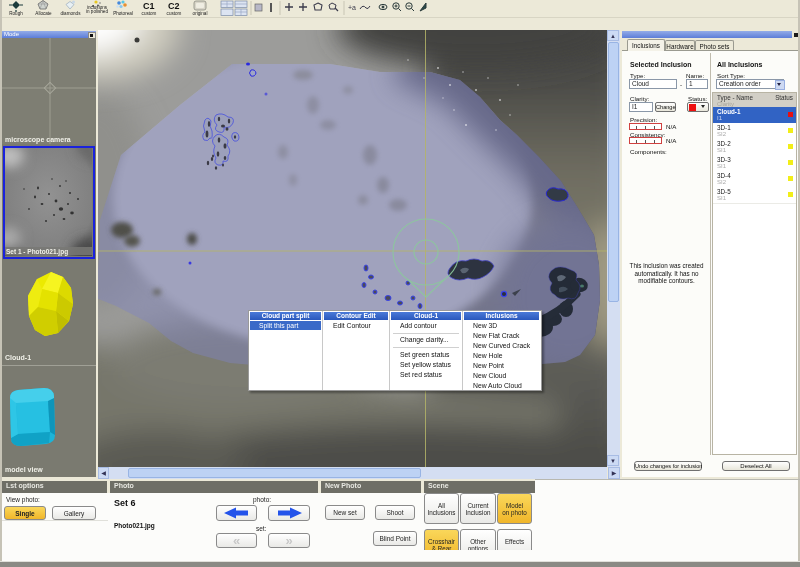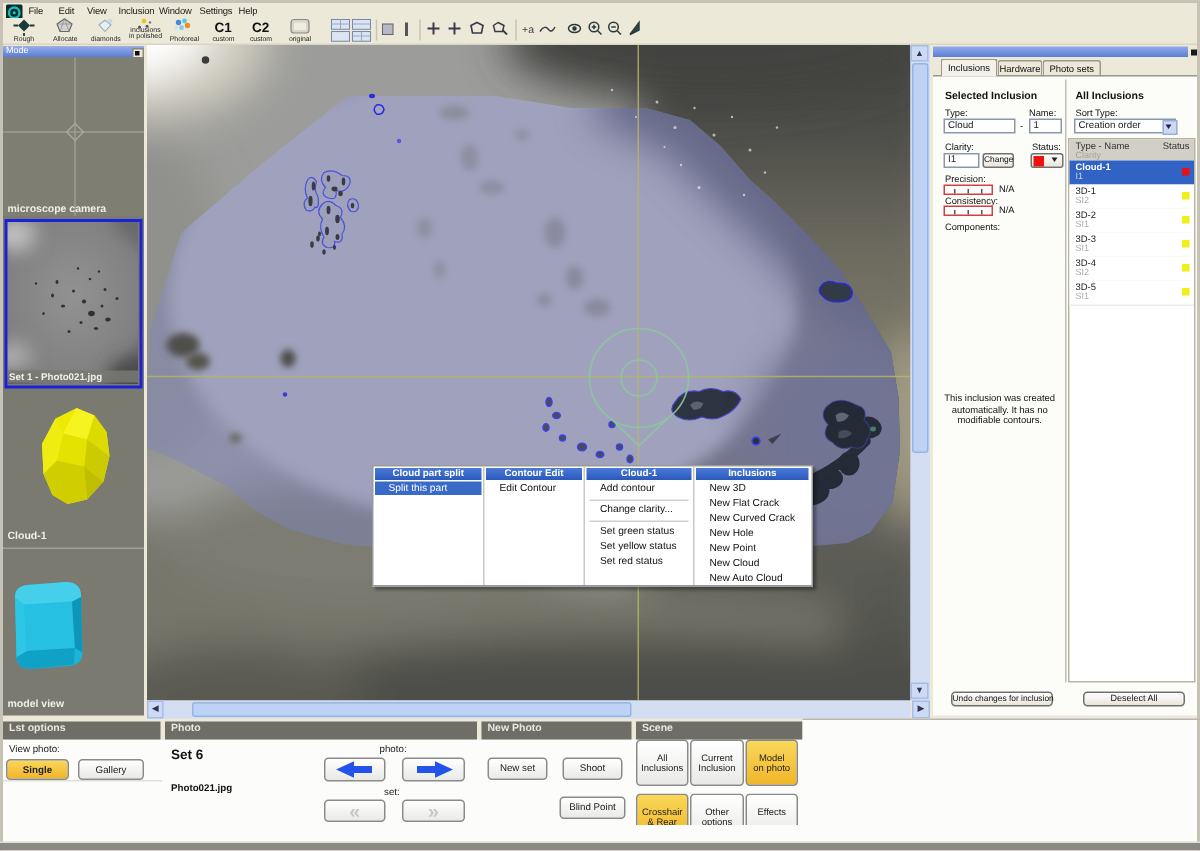--- a/index.html
+++ b/index.html
@@ -3,21 +3,21 @@
 <style>
 html,body{margin:0;padding:0;}
 body{width:800px;height:567px;overflow:hidden;background:#ece9d8;font-family:"Liberation Sans",sans-serif;position:relative;}
 .abs{position:absolute;}
 #frame{position:absolute;left:0;top:0;width:800px;height:567px;border-left:2px solid #c6c3b6;border-right:2px solid #c6c3b6;border-top:2px solid #c6c3b6;box-sizing:border-box;}
 
 #menubar{left:2px;top:2px;width:796px;height:11px;background:#ece9d8;font-size:6.3px;letter-spacing:-0.1px;color:#1a1a1a;}
 #appicon{left:2px;top:1px;width:11px;height:11px;background:#0c2b2b;border-radius:1px;}
 .mitem{position:absolute;top:2px;}
 
-#toolbar{left:2px;top:12px;width:796px;height:17px;background:#ece9d8;border-bottom:1px solid #d8d5c4;}
+#toolbar{left:2px;top:0;width:796px;height:17px;background:#ece9d8;border-bottom:1px solid #d8d5c4;}
 .tlbl{position:absolute;font-size:4.6px;color:#222;width:100%;text-align:center;bottom:0px;left:0;}
 
 #leftpanel{left:2px;top:31px;width:94px;height:446px;background:#7a7a70;}
 #modebar{left:0;top:0;width:94px;height:7px;background:linear-gradient(#93ace8,#5c7dd8);}
 #modebar span{position:absolute;left:2px;top:0px;font-size:6px;color:#fff;}
 .lplabel{position:absolute;color:#f0f0e8;font-size:7px;font-weight:bold;left:3px;}
 
 #canvas{left:98px;top:30px;width:509px;height:437px;background:#8a8a88;overflow:hidden;}
 
 .sb{position:absolute;background:#d4def2;}

